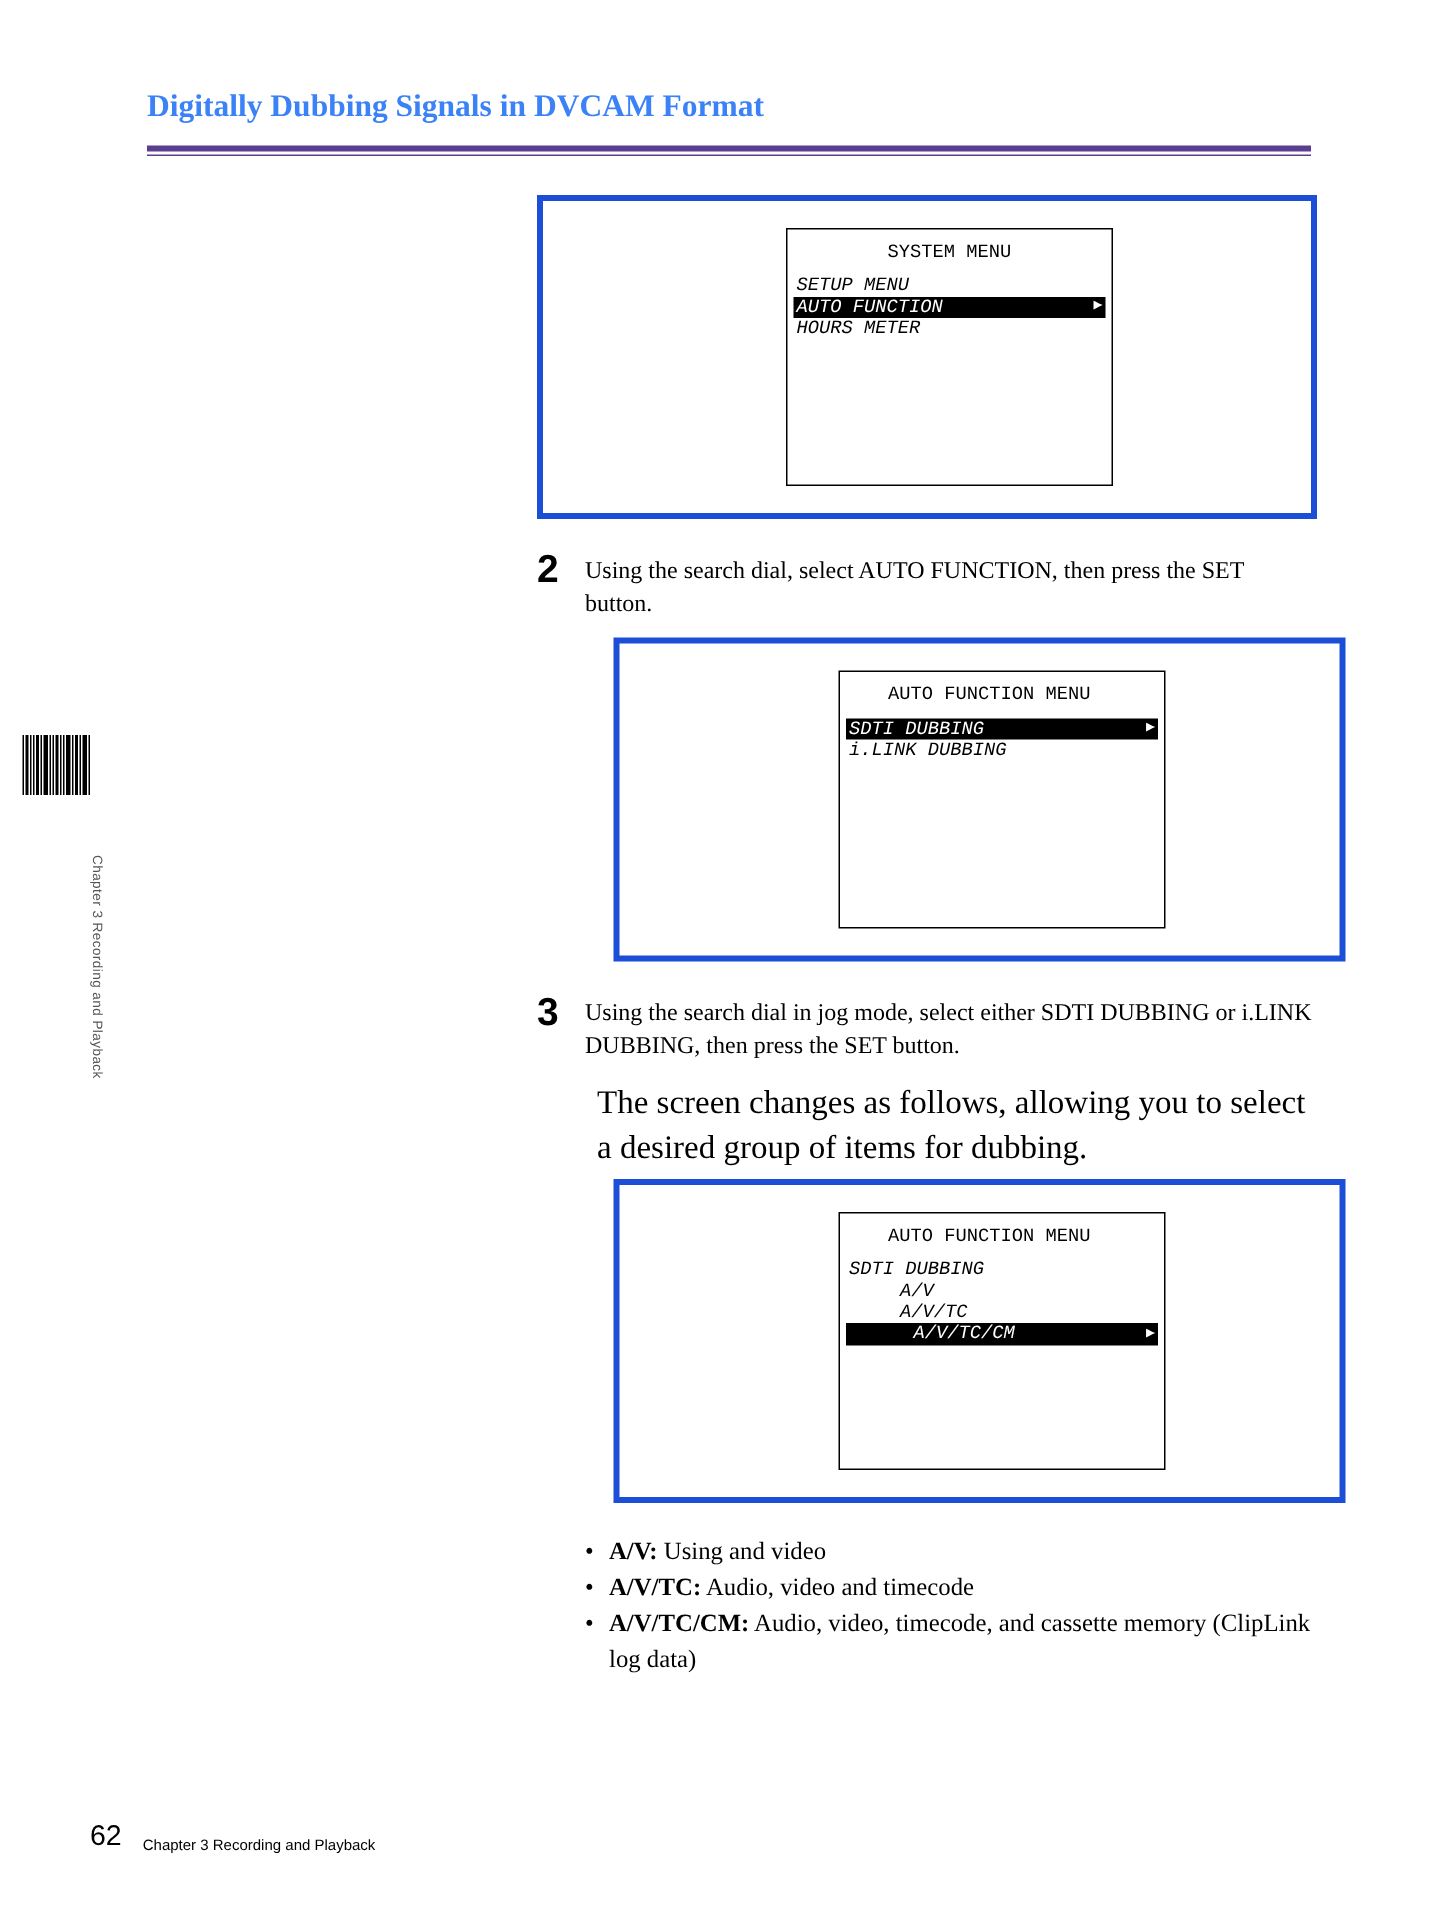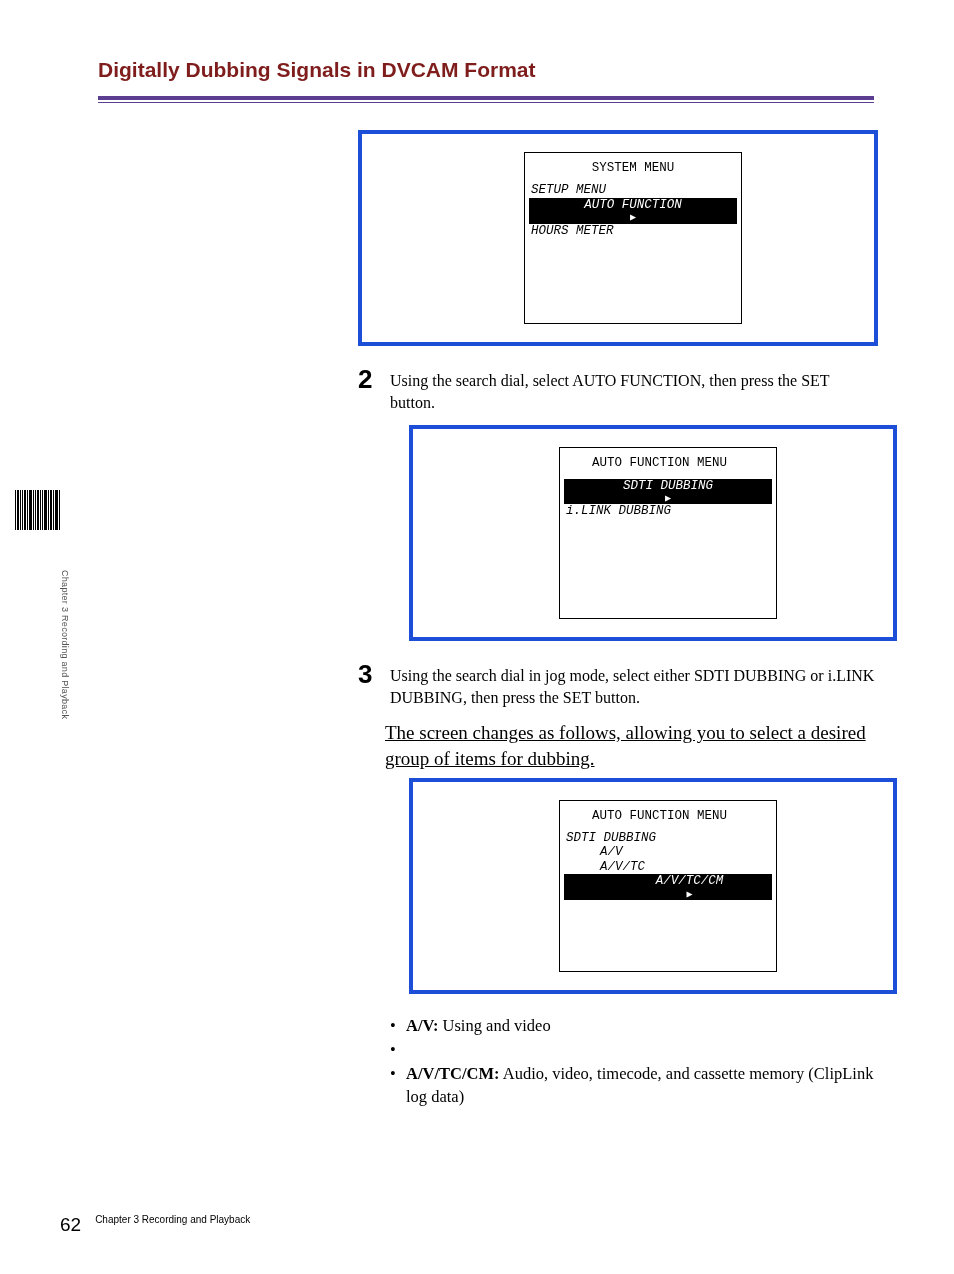--- a/index.html
+++ b/index.html
@@ -11,24 +11,24 @@
     position: relative;
     color: #000;
   }
   .header {
     position: absolute;
     top: 58px;
     left: 98px;
     right: 80px;
   }
   .header-title {
-    font-family: Liberation Sans, sans-serif;
+    font-family: Liberation Serif, serif;
     font-weight: bold;
     font-size: 21px;
-    color: #7f1d1d;
+    color: #3b82f6;
     padding-bottom: 8px;
   }
   .header-rule-thick {
     height: 4px;
     background: #5b3e8f;
     margin-top: 6px;
   }
   .header-rule-thin {
     height: 1px;
     background: #5b3e8f;
@@ -89,21 +89,20 @@
     white-space: pre;
     font-style: italic;
   }
   .menu-item.selected {
     background: #000;
     color: #fff;
     display: flex;
     justify-content: space-between;
     align-items: center;
     padding: 0 2px 0 2px;
-    flex-direction: column;
   }
   .menu-item.selected .arrow {
     font-size: 10px;
   }
   .menu-item.indent2 {
     padding-left: 36px;
   }
   .menu-item.selected.indent2 {
     padding-left: 36px;
   }
@@ -121,42 +120,41 @@
     color: #000;
     min-width: 18px;
   }
   .step-text {
     font-size: 16px;
     line-height: 1.35;
     flex: 1;
     padding-top: 4px;
   }
   .para {
-    font-size: 19px;
+    font-size: 22px;
     line-height: 1.35;
-    margin-left: 27px;
+    margin-left: 40px;
     margin-bottom: 6px;
-    text-decoration: underline;
   }
   .bullets {
     margin-left: 32px;
     font-size: 16.5px;
     line-height: 1.45;
   }
   .bullets .bline {
     display: flex;
     gap: 6px;
   }
   .bullets .dot { min-width: 10px; }
   .footer {
     position: absolute;
     left: 60px;
     bottom: 38px;
     display: flex;
-    align-items: flex-start;
+    align-items: flex-end;
     gap: 14px;
   }
   .page-num {
     font-family: Arial, Helvetica, sans-serif;
     font-size: 19px;
     color: #000;
   }
   .footer-text {
     font-family: Arial, Helvetica, sans-serif;
     font-size: 10px;
@@ -249,20 +247,21 @@
     </div>
   </div>
 
   <div class="bullets">
     <div class="bline">
       <span class="dot">•</span>
       <span><b>A/V:</b><span> Using and video</span></span>
     </div>
     <div class="bline">
       <span class="dot">•</span>
+      <span><b>A/V/TC:</b><span> Audio, video and timecode</span></span>
     </div>
     <div class="bline">
       <span class="dot">•</span>
       <span><b>A/V/TC/CM:</b><span> Audio, video, timecode, and cassette memory (ClipLink log data)</span></span>
     </div>
   </div>
 
 </div>
 
 <div class="footer">

